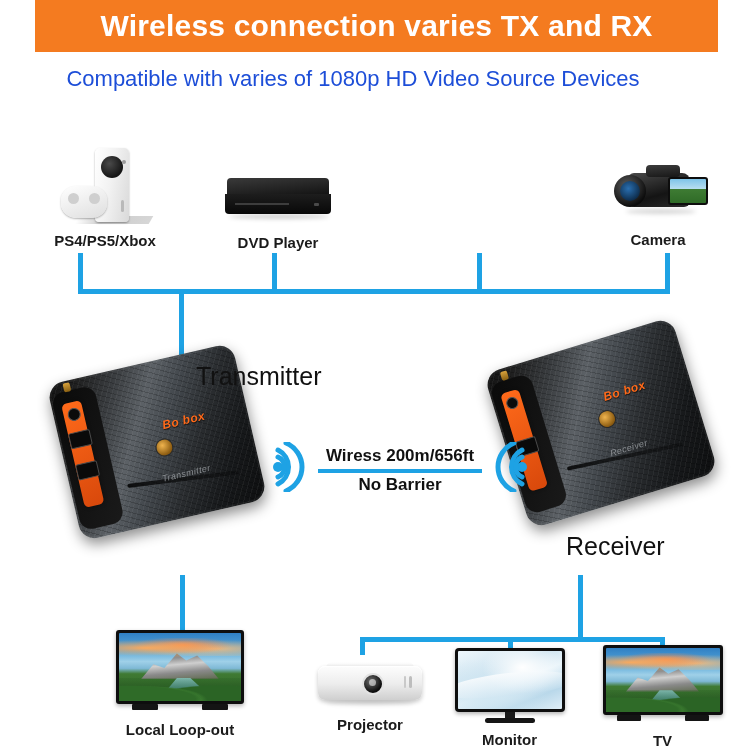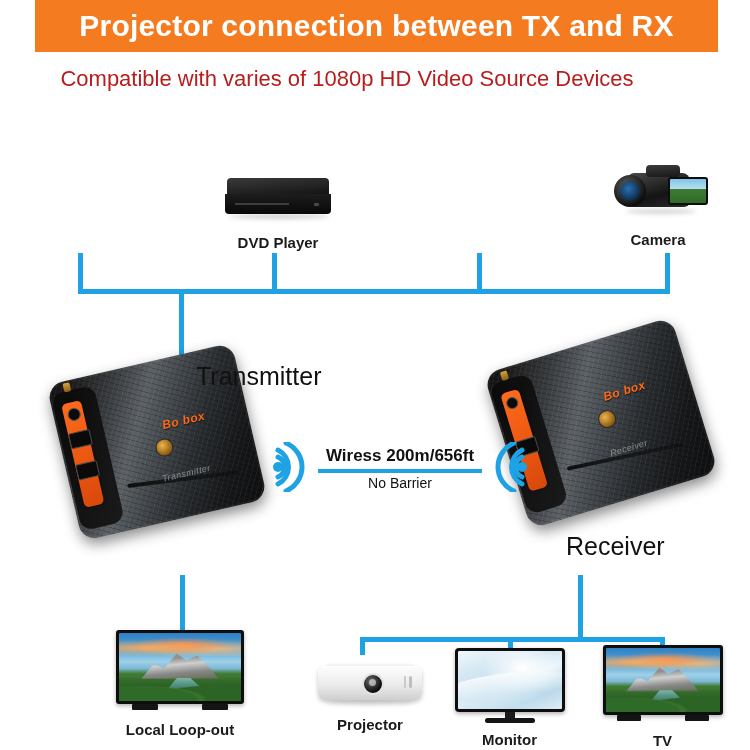--- a/index.html
+++ b/index.html
@@ -16,22 +16,22 @@
   .banner{
     position:absolute;left:35px;top:0;width:683px;height:52px;
     background:#f47b20;
     display:flex;align-items:center;justify-content:center;
   }
   .banner-text{
     color:#ffffff;font-weight:bold;font-size:30px;letter-spacing:.2px;
     white-space:nowrap;
   }
   .subtitle{
-    position:absolute;left:10px;top:66px;width:674px;text-align:center;
-    font-size:22px;color:#b91c1c;
+    position:absolute;left:16px;top:66px;width:674px;text-align:center;
+    font-size:22px;color:#1d4ed8;
   }
 
   
   .dev{position:absolute;text-align:center;}
   .dev-label{font-size:15px;font-weight:bold;color:#1b1b1b;white-space:nowrap;}
   .dev-art{position:relative;margin:0 auto;}
 
   
   .wire{position:absolute;background:#1ea2e4;}
   .wire-v{width:5px;}
@@ -187,21 +187,21 @@
   }
   .unit .sub{
     position:absolute;font-style:italic;font-size:9px;color:#8b8f93;letter-spacing:.4px;
   }
 
   
   .wifi{position:absolute;}
   .wifi svg{display:block;}
   .mid-text{position:absolute;text-align:center;}
   .mid-text .l1{font-size:17px;font-weight:bold;color:#111;white-space:nowrap;}
-  .mid-text .l2{font-size:14px;font-weight:normal;color:#111;white-space:nowrap;}
+  .mid-text .l2{font-size:17px;font-weight:bold;color:#111;white-space:nowrap;}
   .mid-rule{position:absolute;height:4px;background:#1ea2e4;}
 
   .big-label{position:absolute;font-size:25px;color:#111;white-space:nowrap;}
 
   
   .tv{position:relative;}
   .tv .bez{
     position:absolute;left:0;top:0;width:100%;
     background:#0e0e0e;border-radius:3px;padding:3px;box-sizing:border-box;
     box-shadow:0 2px 4px rgba(0,0,0,.3);
@@ -280,24 +280,35 @@
   .proj .vent{position:absolute;right:10px;top:16px;width:3px;height:12px;background:#bdbdbd;border-radius:2px;}
   .proj .vent2{position:absolute;right:16px;top:16px;width:2px;height:12px;background:#c9c9c9;border-radius:2px;}
   .proj .sh{position:absolute;left:8px;top:40px;width:88px;height:5px;background:rgba(0,0,0,.14);filter:blur(2px);border-radius:50%;}
 </style>
 </head>
 <body>
 
 <div id="stage">
 
   <div class="banner">
-    <div class="banner-text">Projector connection between TX and RX</div>
+    <div class="banner-text">Wireless connection varies TX and RX</div>
   </div>
   <div class="subtitle">Compatible with varies of 1080p HD Video Source Devices</div>
 
+  <div class="dev" style="left:40px;top:148px;width:130px;">
+    <div class="dev-art console">
+      <div class="shadow"></div>
+      <div class="tower"></div>
+      <div class="disc"></div>
+      <div class="dot"></div>
+      <div class="slot"></div>
+      <div class="pad"></div>
+    </div>
+    <div class="dev-label" style="margin-top:6px;">PS4/PS5/Xbox</div>
+  </div>
 
   <div class="dev" style="left:218px;top:170px;width:120px;">
     <div class="dev-art dvd">
       <div class="sh"></div>
       <div class="top"></div>
       <div class="body"></div>
       <div class="tray"></div>
       <div class="led"></div>
     </div>
     <div class="dev-label" style="margin-top:10px;">DVD Player</div>

